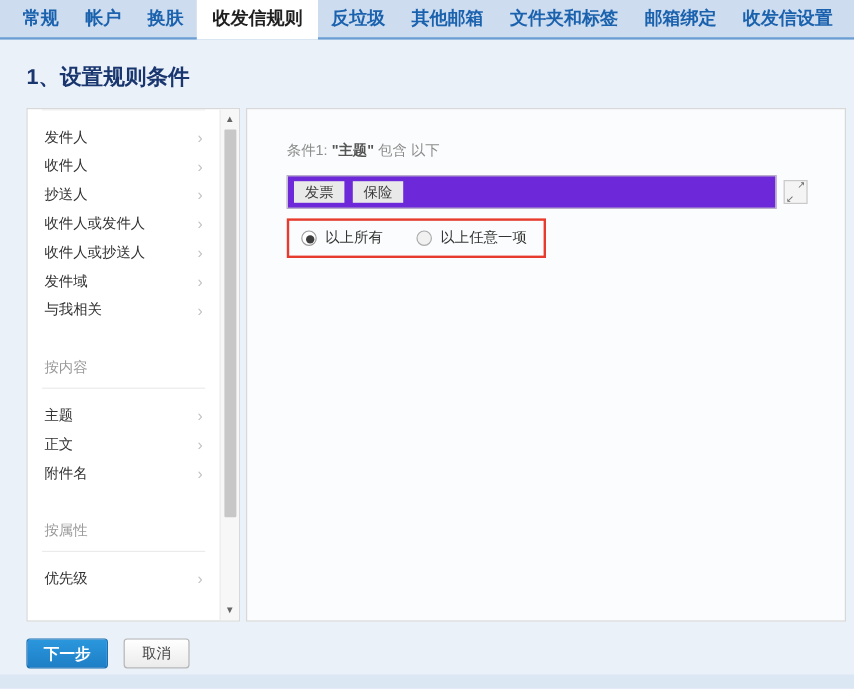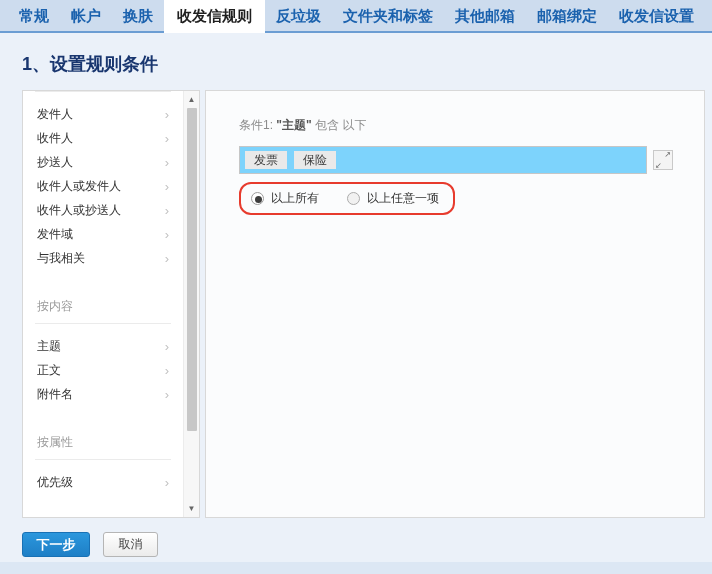--- a/index.html
+++ b/index.html
@@ -42,31 +42,31 @@
               background:#c7c7c7; border-radius:1px; cursor:pointer; }
 
   
   .panel { position:absolute; left:205px; top:90px; width:500px; height:428px;
            background:#fbfcfd; border:1px solid #d8d8d8; }
   .panel-inner { padding:26px 0 0 33px; }
   .cond-label { color:#8c8c8c; }
   .cond-label .field { color:#555; font-weight:bold; }
 
   .input-row { margin-top:12px; display:flex; align-items:center; }
-  .kw-input { width:408px; height:28px; background:#7dd3fc; border:1px solid #c6c6c6;
+  .kw-input { width:408px; height:28px; background:#6d28d9; border:1px solid #c6c6c6;
               display:flex; align-items:center; padding:0 5px; gap:7px; cursor:text; }
   .kw-tag { background:#e9e9e9; color:#3a3a3a; padding:3px 9px; line-height:1;
             white-space:nowrap; }
   .expand-btn { width:20px; height:20px; margin-left:6px; background:#f4f4f4;
                 border:1px solid #c9c9c9; position:relative; cursor:pointer; }
   .expand-btn .ne { position:absolute; top:-1px; right:1px; font-size:8px; color:#6a6a6a; }
   .expand-btn .sw { position:absolute; bottom:-1px; left:1px; font-size:8px; color:#6a6a6a; }
 
   .radio-box { margin-top:8px; display:inline-flex; align-items:center; gap:28px;
-               border:2px solid #e73b2d; border-radius:12px; padding:6px 14px 6px 10px; }
+               border:2px solid #e73b2d; border-radius:0; padding:6px 14px 6px 10px; }
   .radio-group { display:inline-flex; align-items:center; gap:7px; cursor:pointer; }
   .radio { width:13px; height:13px; border-radius:50%; border:1px solid #9c9c9c;
            background:#fff; position:relative; flex:none; }
   .radio.checked::after { content:""; position:absolute; left:3px; top:3px; width:7px;
            height:7px; border-radius:50%; background:#3d3d3d; }
   .radio.unchecked { background:#f1f1f1; border-color:#ababab; }
   .radio-label { color:#333; }
 
   
   .btn-next { position:absolute; left:22px; top:532px; width:68px; height:25px;
@@ -86,22 +86,22 @@
 
   <div class="tabbar">
     <div class="tabbar-bg"></div>
     <div class="tabbar-line"></div>
     <div class="tabs">
       <div class="tab">常规</div>
       <div class="tab">帐户</div>
       <div class="tab">换肤</div>
       <div class="tab active">收发信规则</div>
       <div class="tab">反垃圾</div>
+      <div class="tab">其他邮箱</div>
       <div class="tab">文件夹和标签</div>
-      <div class="tab">其他邮箱</div>
       <div class="tab">邮箱绑定</div>
       <div class="tab">收发信设置</div>
       <div class="tab">信纸</div>
     </div>
   </div>
 
   <div class="heading">1、设置规则条件</div>
 
   <div class="sidebar">
     <div class="sb-list">

